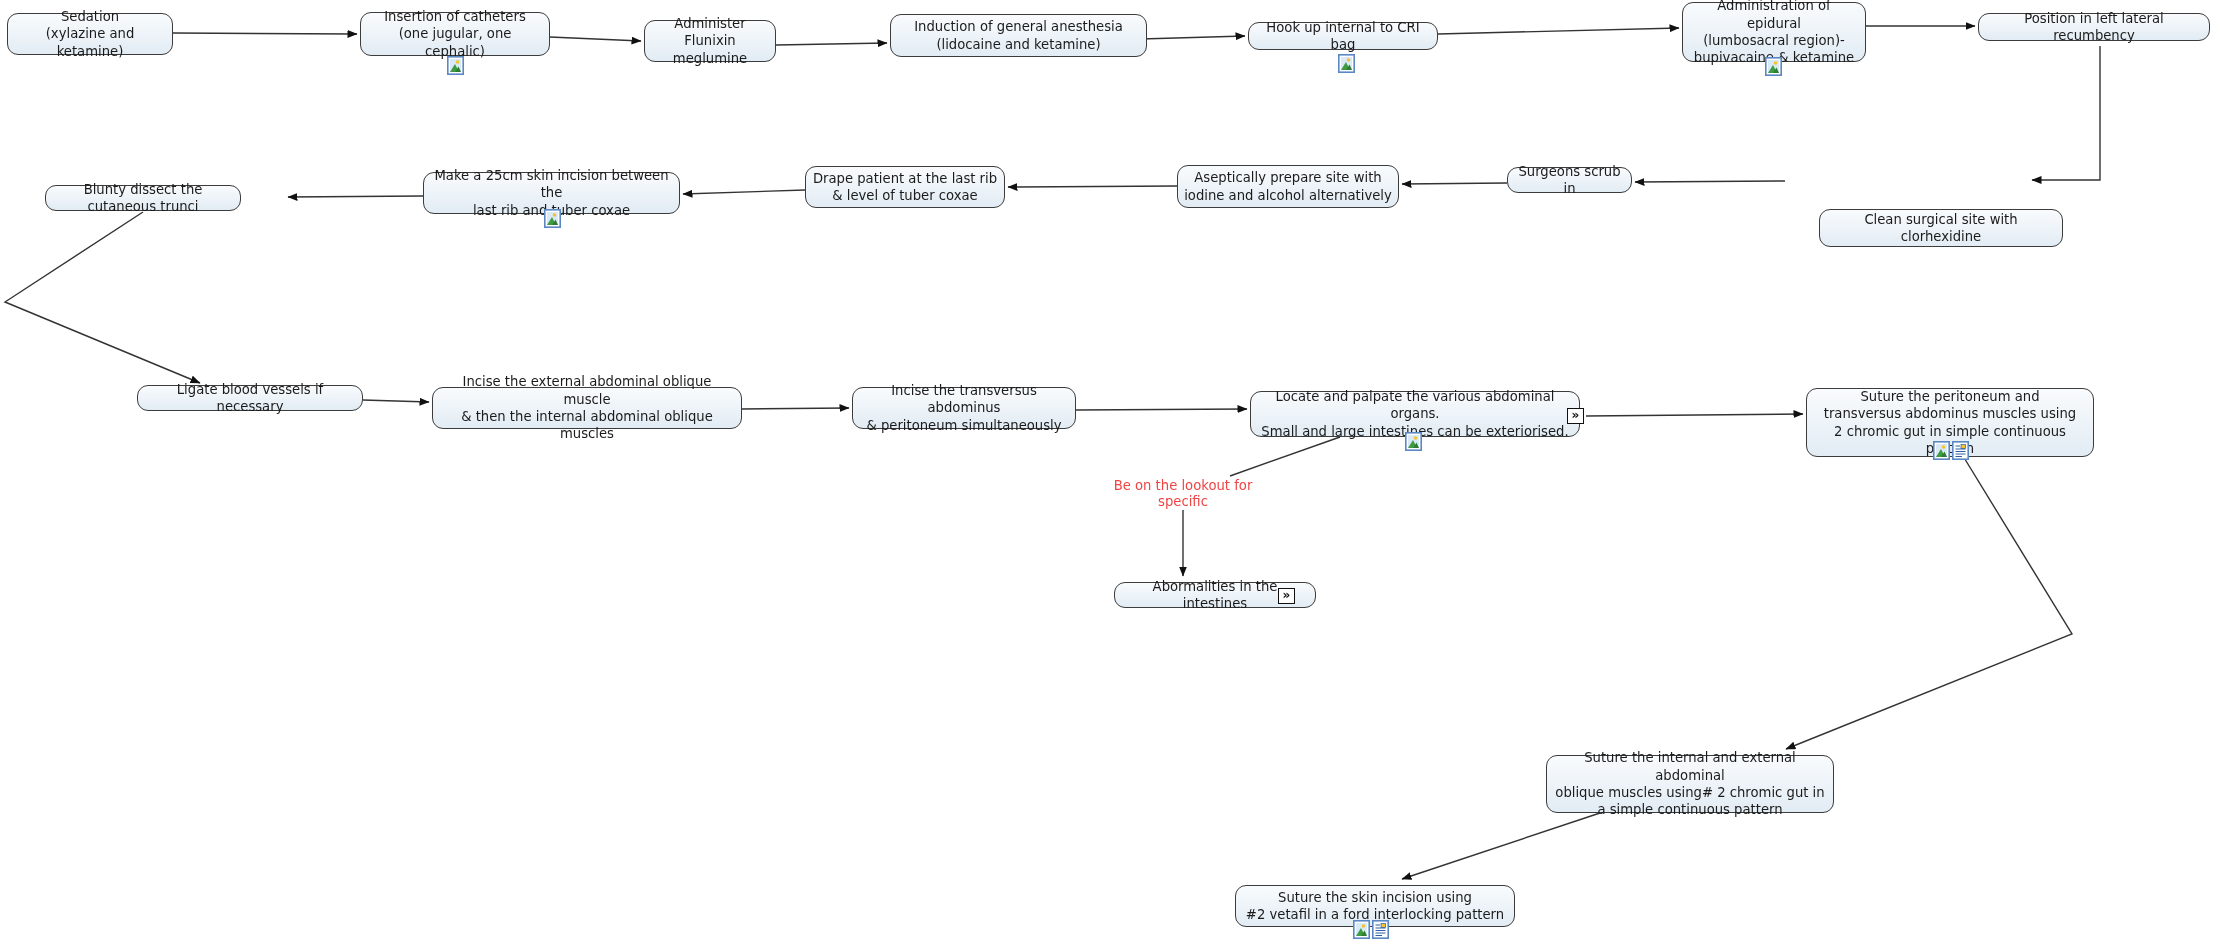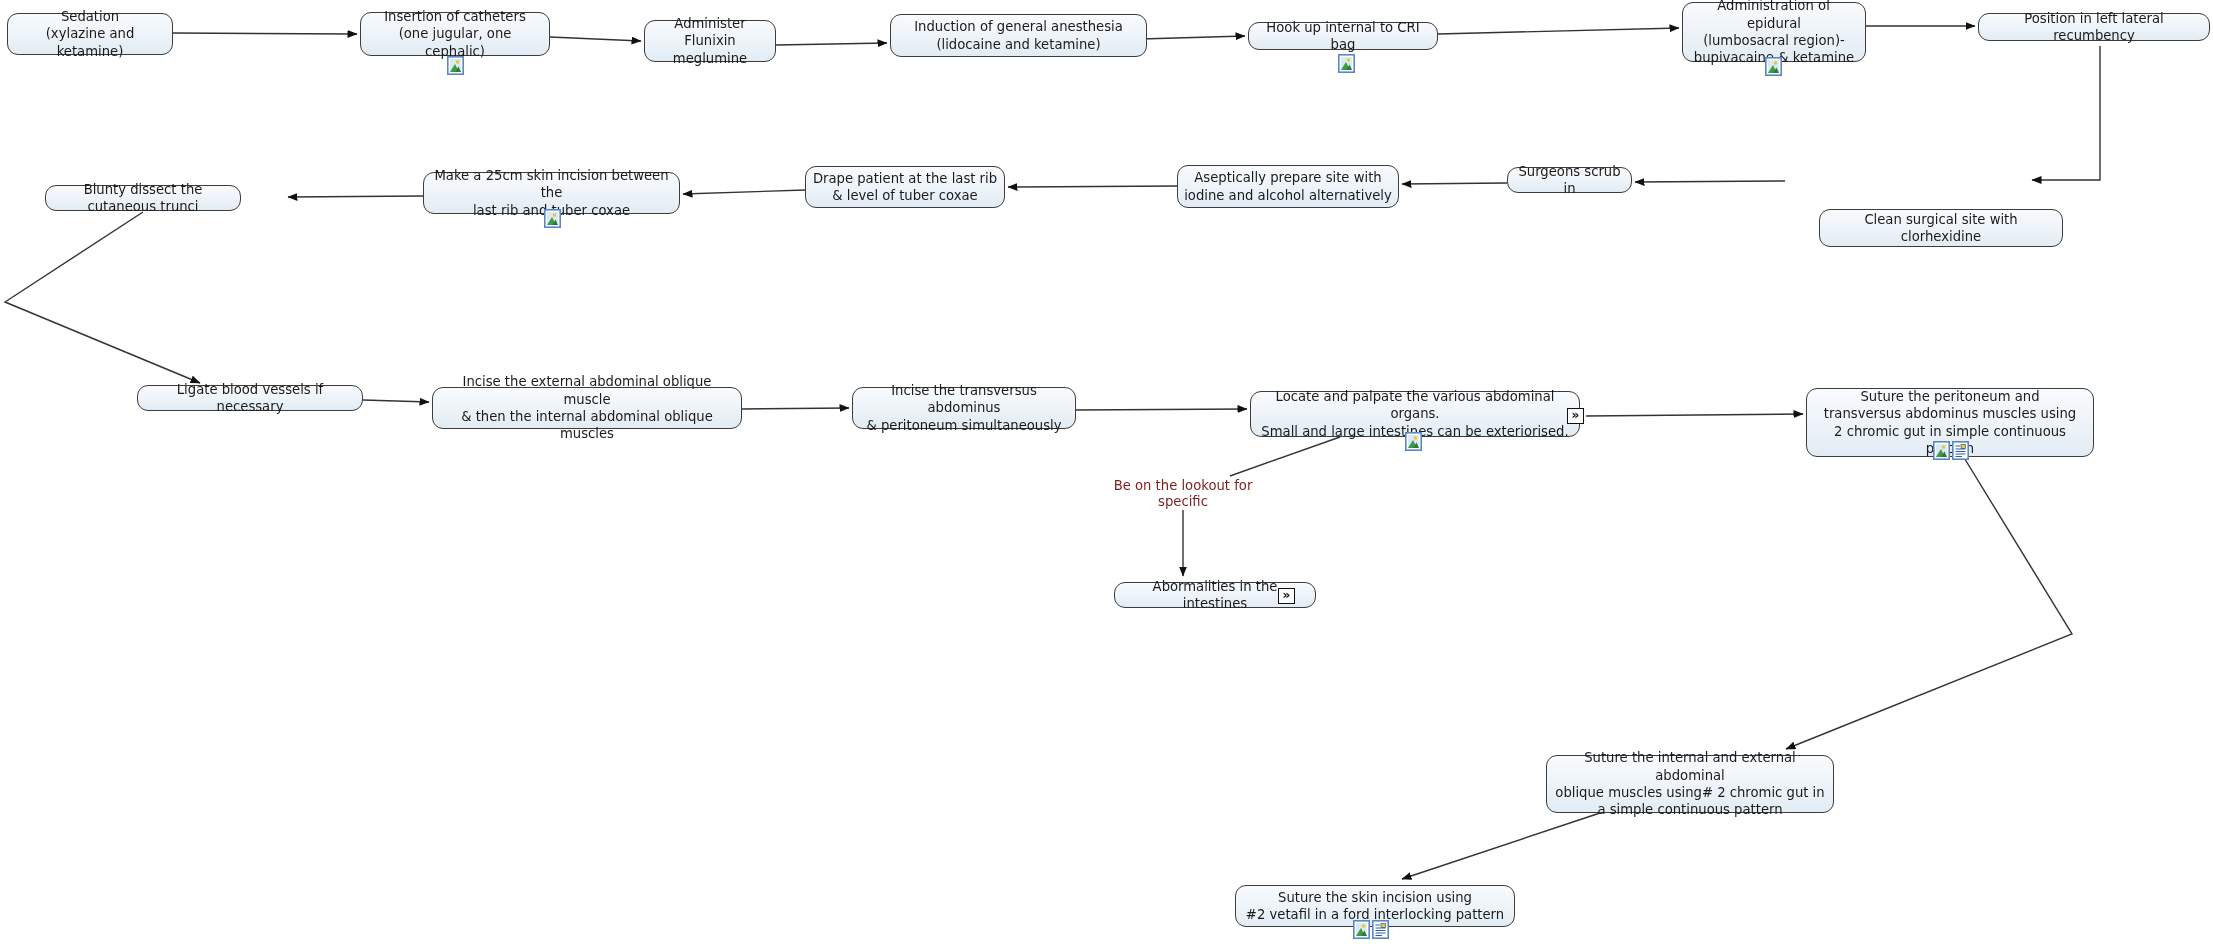--- a/index.html
+++ b/index.html
@@ -14,21 +14,21 @@
     position:absolute;box-sizing:border-box;
     display:flex;align-items:center;justify-content:center;
     text-align:center;white-space:pre-line;
     border:1.4px solid #3c3c3c;border-radius:11px;
     background:linear-gradient(180deg,#f9fbfd 0%,#e2ecf4 100%);
     color:#1b1b1b;font-size:13.2px;line-height:17.4px;
     padding:2px 6px;cursor:default;
   }
   .free-label{
     position:absolute;box-sizing:border-box;text-align:center;
-    white-space:pre-line;color:#7f1d1d;font-size:13.2px;line-height:15.5px;
+    white-space:pre-line;color:#ef4444;font-size:13.2px;line-height:15.5px;
   }
   .res-icon{position:absolute;width:17px;height:19px;}
   .res-icon svg{display:block;}
   .chev{
     position:absolute;width:17px;height:16px;box-sizing:border-box;
     background:#ffffff;border:1.7px solid #101010;
     display:flex;align-items:center;justify-content:center;
     font-size:12px;font-weight:bold;color:#101010;line-height:1;
     padding-bottom:2px;
   }

